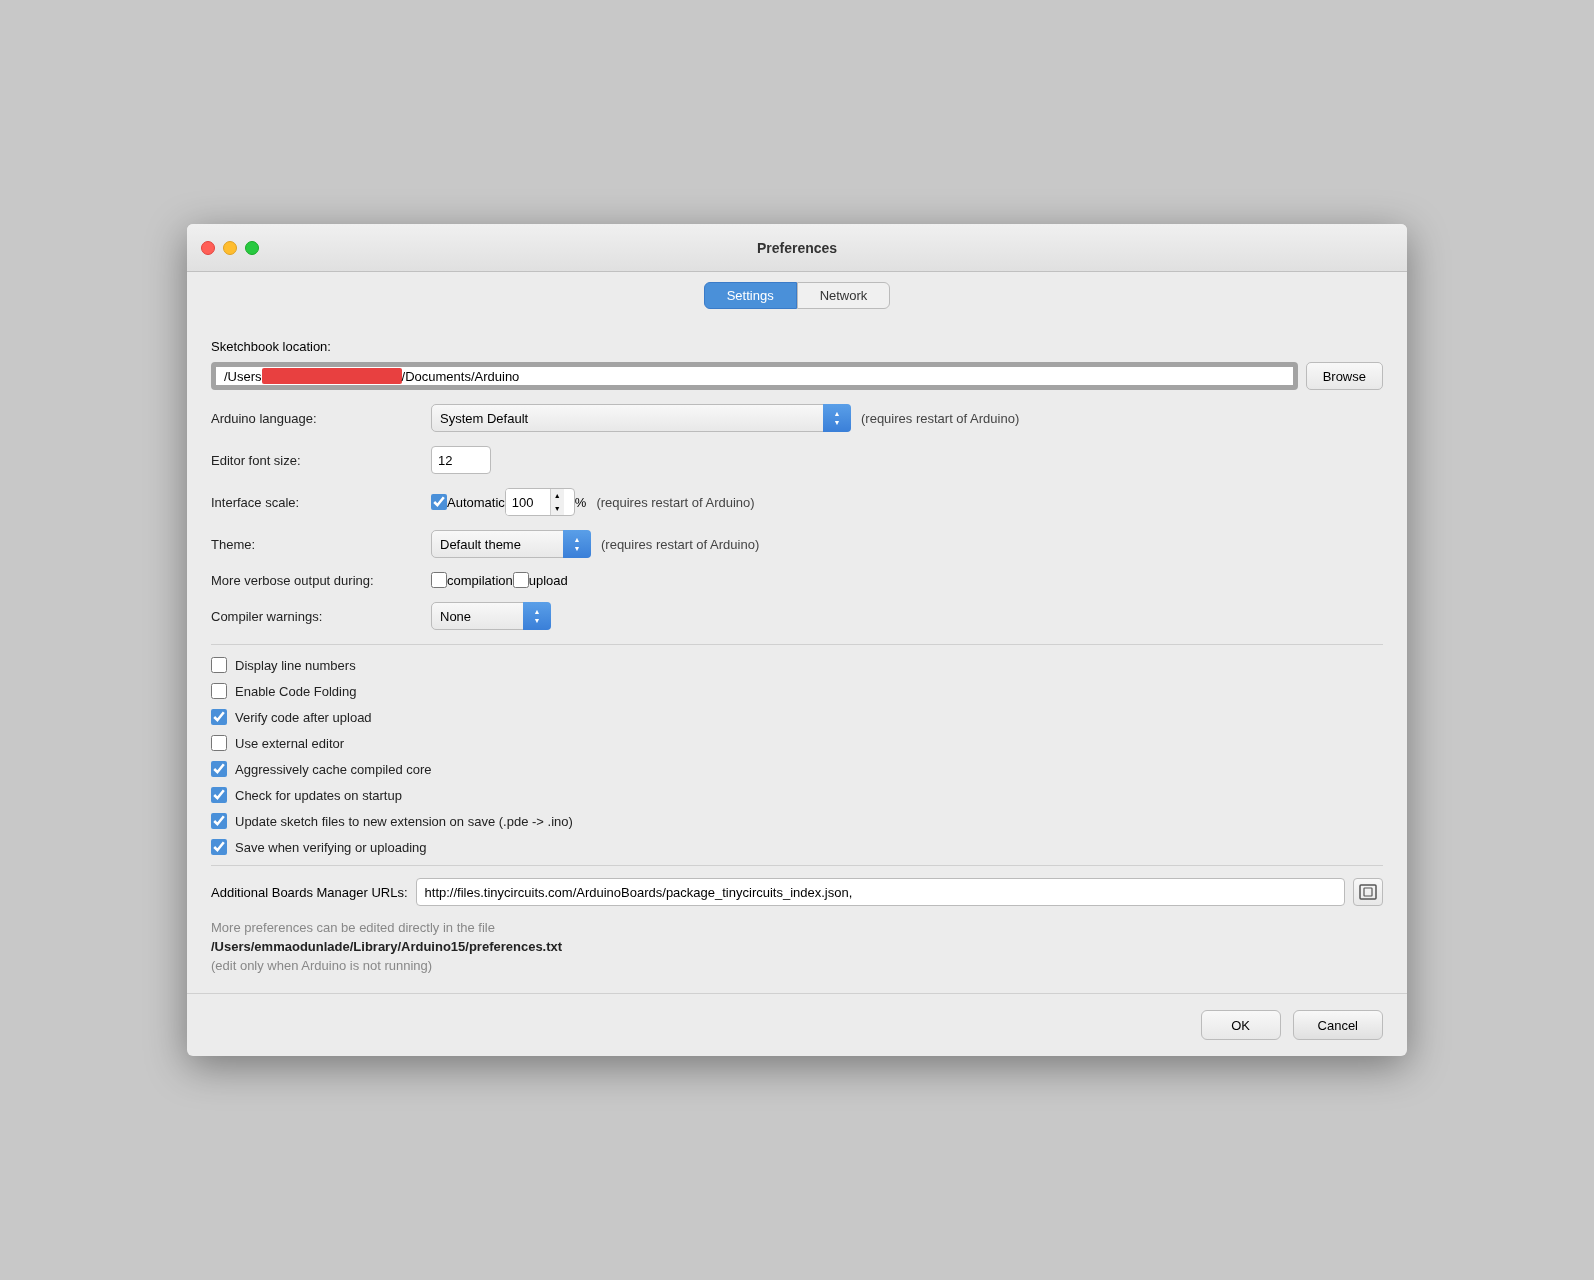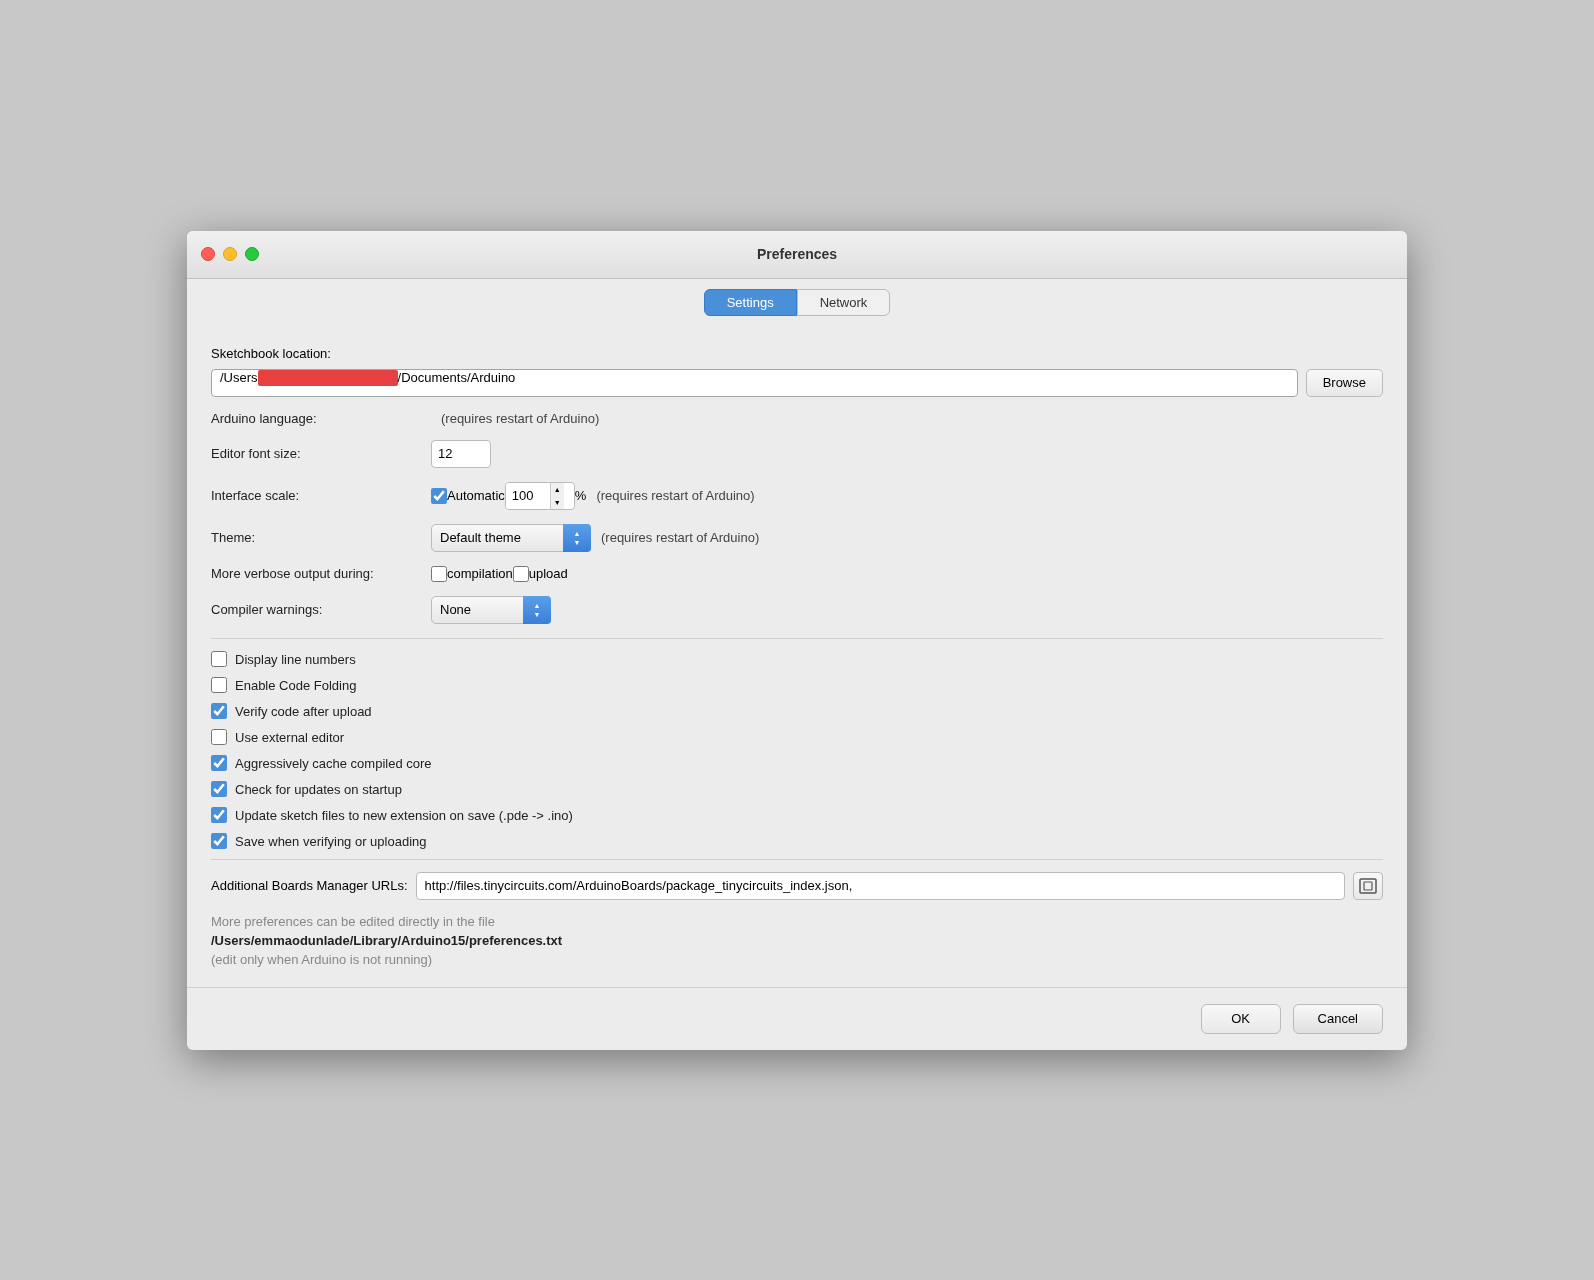--- a/index.html
+++ b/index.html
@@ -115,26 +115,27 @@
     .path-row {
       display: flex;
       align-items: center;
       gap: 8px;
       margin-bottom: 14px;
     }
 
     .path-input {
       flex: 1;
       height: 28px;
-      border: 1px solid #a3a3a3;
+      border: 5px solid #a3a3a3;
       border-radius: 4px;
       padding: 0 8px;
       font-size: 13px;
       background: white;
       display: flex;
+      align-items: center;
     }
 
     .path-redacted {
       display: inline-block;
       background: #e84040;
       color: #e84040;
       width: 140px;
       height: 16px;
       border-radius: 2px;
       vertical-align: middle;
@@ -424,20 +425,26 @@
       <div class="path-input">
         <span>/Users</span>
           <span class="path-redacted"></span>
           <span>/Documents/Arduino</span>
       </div>
       <button class="browse-btn">Browse</button>
     </div>
 
     <div class="form-row">
       <span class="form-label">Arduino language:</span>
+      <div class="lang-select-wrapper select-wrapper">
+        <select>
+          <option>System Default</option>
+        </select>
+        <div class="select-arrow"></div>
+      </div>
       <span class="note">(requires restart of Arduino)</span>
     </div>
 
     <div class="form-row">
       <span class="form-label">Editor font size:</span>
       <input class="font-input" type="text" value="12" style="">
     </div>
 
     <div class="form-row">
       <span class="form-label">Interface scale:</span>

